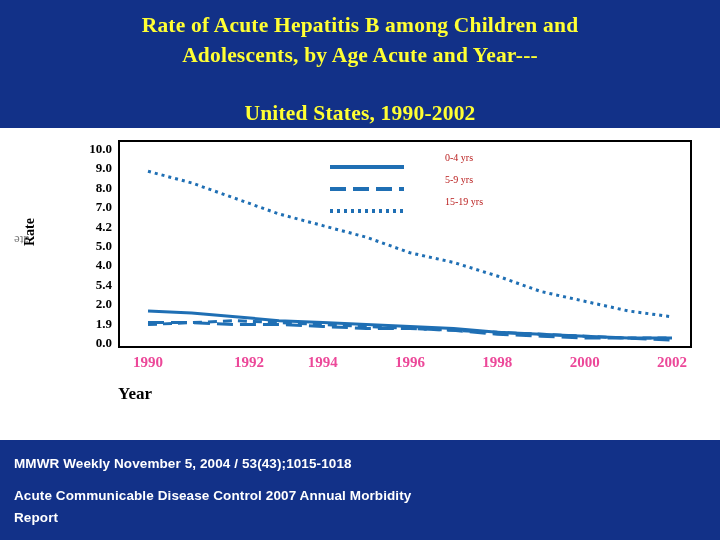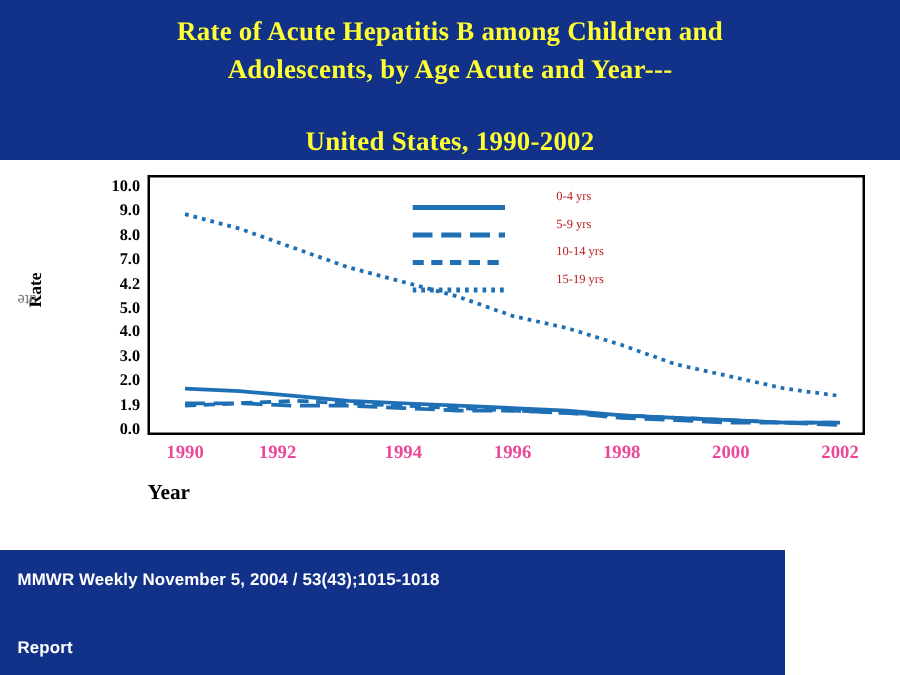--- a/index.html
+++ b/index.html
@@ -175,21 +175,21 @@
     top: 0;
     width: 248px;
     height: 2px;
     background: #000000;
   }
   
   #footer {
     position: absolute;
     left: 0;
     top: 440px;
-    width: 628px;
+    width: 720px;
     height: 100px;
     background: #123188;
   }
   .footer-line {
     position: absolute;
     left: 14px;
     color: #ffffff;
     font-family: "Liberation Sans", sans-serif;
     font-weight: bold;
     font-size: 13.5px;
@@ -214,21 +214,21 @@
 
     <div id="yaxis-title">
       <span class="rot">Rate</span>
     </div>
     <div id="yaxis-ghost">ate</div>
 
     <div id="ylabels">
         <div style="top: 204px;">0.0</div>
         <div style="top: 184.6px;">1.9</div>
         <div style="top: 165.2px;">2.0</div>
-        <div style="top: 145.8px;">3.0</div>
+        <div style="top: 145.8px;">5.4</div>
         <div style="top: 126.4px;">4.0</div>
         <div style="top: 107px;">5.0</div>
         <div style="top: 87.6px;">4.2</div>
         <div style="top: 68.2px;">7.0</div>
         <div style="top: 48.8px;">8.0</div>
         <div style="top: 29.4px;">9.0</div>
         <div style="top: 10px;">10.0</div>
       </div>
 
     <div id="plot-frame">
@@ -248,48 +248,43 @@
           <div class="legend-label">0-4 yrs</div>
         </div>
         <div class="legend-row">
           <div class="legend-swatch"><svg width="74" height="6">
               <line x1="0" y1="3" x2="74" y2="3" stroke="#1F6FB4" stroke-width="4" stroke-dasharray="16,7"></line>
             </svg></div>
           <div class="legend-label">5-9 yrs</div>
         </div>
         <div class="legend-row">
           <div class="legend-swatch"><svg width="74" height="6">
-              <line x1="0" y1="3" x2="74" y2="3" stroke="#1F6FB4" stroke-width="4" stroke-dasharray="9,6"></line>
-            </svg></div>
-          <div class="legend-label">10-14 yrs</div>
-        </div>
-        <div class="legend-row">
-          <div class="legend-swatch"><svg width="74" height="6">
               <line x1="0" y1="3" x2="74" y2="3" stroke="#1F6FB4" stroke-width="4" stroke-dasharray="3,4"></line>
             </svg></div>
           <div class="legend-label">15-19 yrs</div>
         </div>
       </div>
 
     <div id="xlabels">
         <div style="left: 30px;">1990</div>
-        <div style="left: 104px; text-align: right;">1992</div>
+        <div style="left: 131px; text-align: right;">1992</div>
         <div style="left: 204.667px;">1994</div>
         <div style="left: 292px;">1996</div>
         <div style="left: 379.333px;">1998</div>
         <div style="left: 466.667px;">2000</div>
         <div style="left: 554px;">2002</div>
       </div>
     <div id="xaxis-title">Year</div>
 
     <div id="footnote">
       <div class="rule"></div>
 
     </div>
   </div>
 
   <div id="footer">
     <div class="footer-line l1">MMWR Weekly November 5, 2004 / 53(43);1015-1018</div>
+    <div class="footer-line l2">Acute Communicable Disease Control 2007 Annual Morbidity</div>
     <div class="footer-line l3">Report</div>
 
   </div>
 
 </div>
 
 </body></html>

